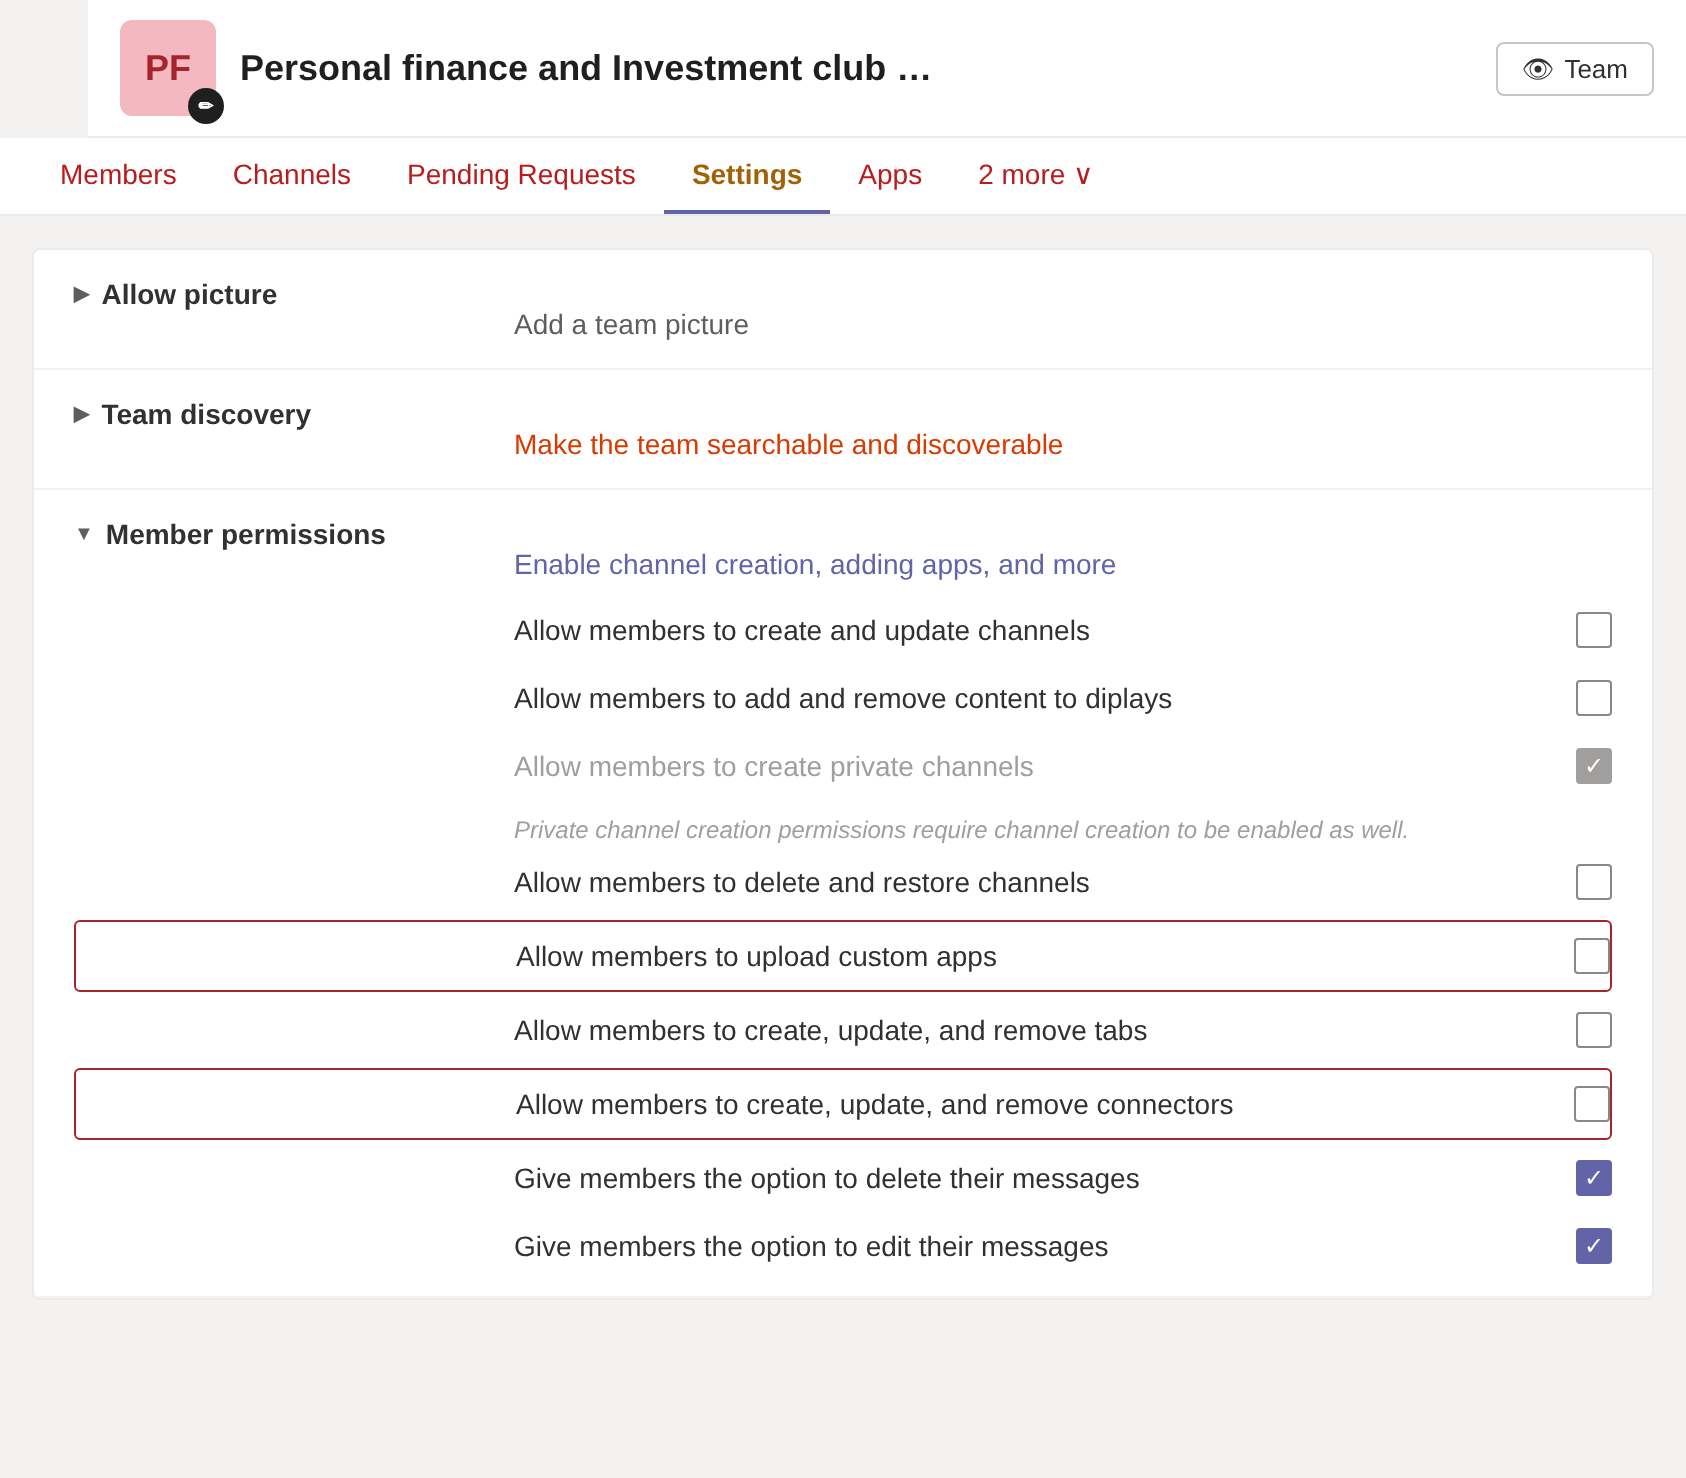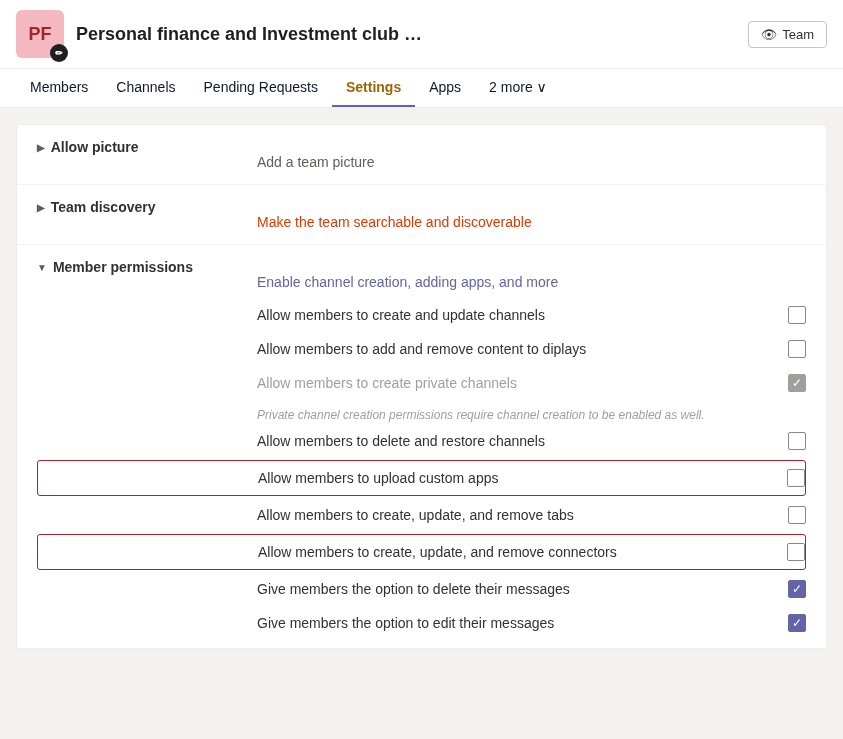--- a/index.html
+++ b/index.html
@@ -11,20 +11,21 @@
       font-size: 14px;
       color: #323130;
     }
     .header {
       background: #fff;
       padding: 10px 16px;
       display: flex;
       align-items: center;
       gap: 12px;
       border-bottom: 1px solid #edebe9;
+      margin-left: 44px;
     }
     .avatar {
       width: 48px;
       height: 48px;
       background: #f4b8c1;
       border-radius: 6px;
       display: flex;
       align-items: center;
       justify-content: center;
       font-size: 18px;
@@ -68,21 +69,21 @@
     .nav-tabs {
       background: #fff;
       padding: 0 16px;
       display: flex;
       gap: 0;
       border-bottom: 1px solid #edebe9;
     }
     .nav-tab {
       padding: 10px 14px;
       font-size: 14px;
-      color: #0f172a;
+      color: #b91c1c;
       cursor: pointer;
       border-bottom: 2px solid transparent;
       text-decoration: none;
     }
     .nav-tab.active {
       color: #a16207;
       border-bottom: 2px solid #6264a7;
       font-weight: 600;
     }
     .content {

